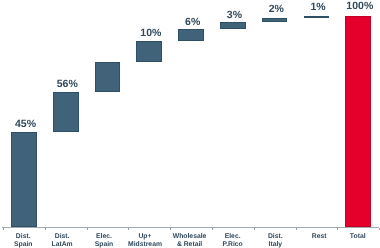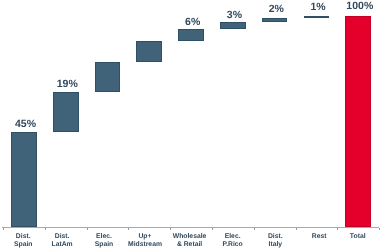--- a/index.html
+++ b/index.html
@@ -28,31 +28,32 @@
     <div class="tick" style="left: 295.529px; top: 228px; width: 1px; height: 2px;"></div>
     <div class="tick" style="left: 337.314px; top: 228px; width: 1px; height: 2px;"></div>
     <div class="tick" style="left: 379.1px; top: 228px; width: 1px; height: 2px;"></div>
     <div class="bar" style="left: 11.1228px; top: 131.982px; width: 25.6px; height: 95.0175px; background: rgb(64, 99, 122); border-color: rgb(47, 79, 100);"></div>
     <div class="vlabel" style="left: -4.47722px; width: 60px; top: 118.683px;">45%</div>
     <div class="catlabel" style="left: -6.77722px; width: 60px; top: 0px; height: 0px;">
       <div style="top: 233.4px;">Dist.</div>
       <div style="top: 240.5px;">Spain</div>
     </div>
     <div class="bar" style="left: 52.9083px; top: 91.864px; width: 25.6px; height: 40.1185px; background: rgb(64, 99, 122); border-color: rgb(47, 79, 100);"></div>
-    <div class="vlabel" style="left: 37.3083px; width: 60px; top: 78.564px;">19%</div>
+    <div class="vlabel" style="left: 37.3083px; width: 60px; top: 78.564px;">56%</div>
     <div class="catlabel" style="left: 32.1083px; width: 60px; top: 0px; height: 0px;">
       <div style="top: 233.4px;">Dist.</div>
       <div style="top: 240.5px;">LatAm</div>
     </div>
     <div class="bar" style="left: 94.6939px; top: 62.303px; width: 25.6px; height: 29.561px; background: rgb(64, 99, 122); border-color: rgb(47, 79, 100);"></div>
     <div class="catlabel" style="left: 73.9939px; width: 60px; top: 0px; height: 0px;">
       <div style="top: 233.4px;">Elec.</div>
       <div style="top: 240.5px;">Spain</div>
     </div>
     <div class="bar" style="left: 136.479px; top: 41.188px; width: 25.6px; height: 21.115px; background: rgb(64, 99, 122); border-color: rgb(47, 79, 100);"></div>
+    <div class="vlabel" style="left: 120.879px; width: 60px; top: 27.788px;">10%</div>
     <div class="catlabel" style="left: 114.979px; width: 60px; top: 0px; height: 0px;">
       <div style="top: 233.4px;">Up+</div>
       <div style="top: 240.5px;">Midstream</div>
     </div>
     <div class="bar" style="left: 178.265px; top: 28.519px; width: 25.6px; height: 12.669px; background: rgb(64, 99, 122); border-color: rgb(47, 79, 100);"></div>
     <div class="vlabel" style="left: 162.665px; width: 60px; top: 17.119px;">6%</div>
     <div class="catlabel" style="left: 159.565px; width: 60px; top: 0px; height: 0px;">
       <div style="top: 233.4px;">Wholesale</div>
       <div style="top: 240.5px;">&amp; Retail</div>
     </div>

